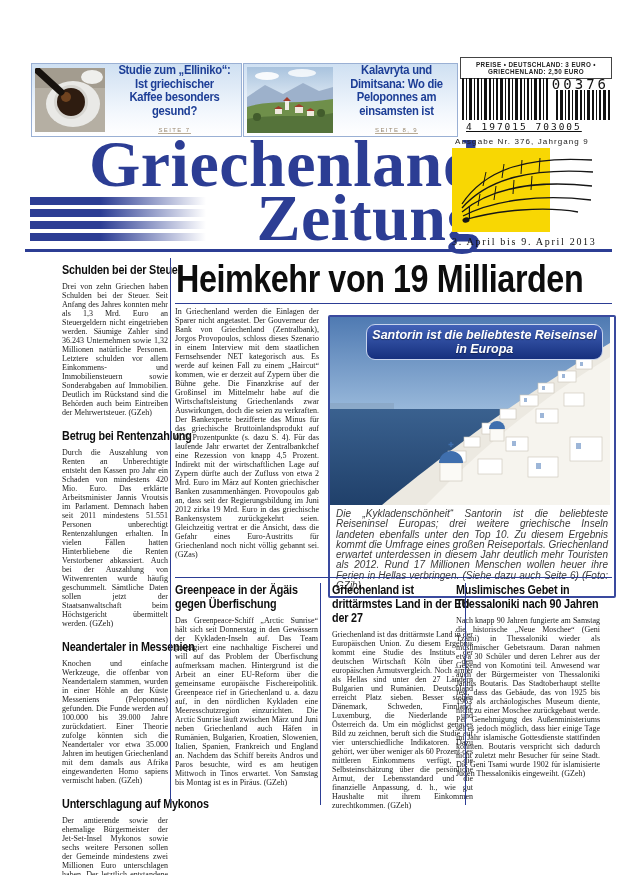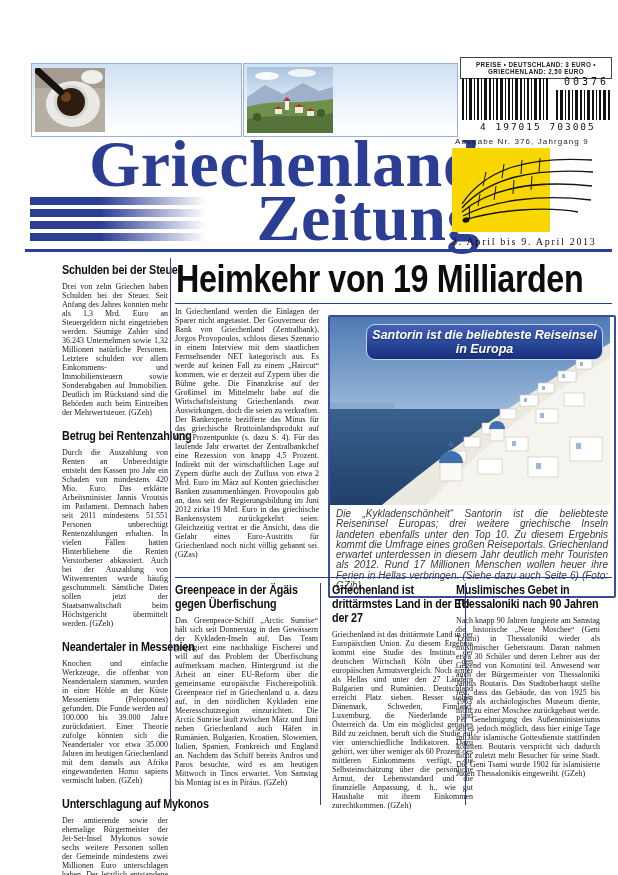--- a/index.html
+++ b/index.html
@@ -15,23 +15,23 @@
                 line-height:13.5px;color:#1d3e96;letter-spacing:-0.3px;
                 transform:scaleX(0.9);transform-origin:50% 50%;}
   .page-ref{font-family:"Liberation Sans",sans-serif;font-size:6px;letter-spacing:1.4px;
             color:#9a8a72;margin-top:3px;display:inline-block;border-bottom:1px solid #b9ab95;}
   
   .price-box{position:absolute;left:460px;top:57px;width:152px;border:1px solid #444;
              box-sizing:border-box;text-align:center;font-family:"Liberation Sans",sans-serif;
              font-weight:bold;font-size:6.3px;letter-spacing:.4px;padding:3px 0;color:#222;}
   .barcode{position:absolute;left:460px;top:76px;width:152px;height:59px;}
   .bc-top{position:absolute;right:3px;top:0;font-family:"DejaVu Sans Mono",monospace;
-          font-size:10px;letter-spacing:3px;color:#111;}
-  .bc-bottom{position:absolute;left:20px;top:45px;font-family:"DejaVu Sans Mono",monospace;
-          font-size:9.5px;letter-spacing:2px;color:#111;}
+          font-size:14px;letter-spacing:3px;color:#111;}
+  .bc-bottom{position:absolute;left:6px;top:45px;font-family:"DejaVu Sans Mono",monospace;
+          font-size:9.5px;letter-spacing:2px;color:#111;text-decoration:underline;}
   
   .mast-line{position:absolute;left:48px;width:432px;text-align:right;color:#2c3d94;
              font-family:"Liberation Serif",serif;font-weight:bold;font-size:66px;
              line-height:60px;letter-spacing:0.5px;}
   .stripes{position:absolute;left:30px;top:197px;width:176px;}
   .stripe{height:8px;margin-bottom:4px;
           background:linear-gradient(to right,#2c3d94 0%,#2c3d94 40%,rgba(44,61,148,0) 100%);}
   .issue-info{position:absolute;left:455px;top:137px;font-family:"Liberation Sans",sans-serif;
               font-size:8px;letter-spacing:1.1px;color:#222;}
   .date-range{position:absolute;left:452px;top:236px;font-family:Liberation Serif, serif;
@@ -78,20 +78,24 @@
     <svg width="70" height="64" viewBox="0 0 70 64">
       <rect width="70" height="64" fill="#b5afa3"></rect>
       <rect width="70" height="20" fill="#a39c8f"></rect>
       <ellipse cx="57" cy="9" rx="11" ry="7" fill="#efefec"></ellipse>
       <ellipse cx="38" cy="36" rx="27" ry="23" fill="#e9e9e6"></ellipse>
       <circle cx="36" cy="34" r="17" fill="#d6d5d0"></circle>
       <circle cx="36" cy="34" r="14" fill="#2e1c10"></circle>
       <circle cx="31" cy="29" r="5" fill="#7a4a22" opacity="0.85"></circle>
       <path d="M3,3 L26,24" stroke="#17120d" stroke-width="7" stroke-linecap="round"></path>
     </svg>
+    <div class="teaser-text">
+      <div class="teaser-title">Studie zum „Elliniko“: Ist griechischer Kaffee besonders gesund?</div>
+      <span class="page-ref">SEITE 7</span>
+    </div>
   </div>
 
   <div class="teaser" style="left:243px;width:213px;">
     <svg width="86" height="66" viewBox="0 0 86 66">
       <defs>
         <linearGradient id="sky2" x1="0" y1="0" x2="0" y2="1">
           <stop offset="0" stop-color="#a9c3de"></stop>
             <stop offset="1" stop-color="#e9f1f8"></stop>
         </linearGradient>
       </defs>
@@ -105,20 +109,24 @@
         <circle cx="74" cy="46" r="4" fill="#425c2c"></circle>
       <rect x="38" y="34" width="4" height="9" fill="#f2efe6"></rect>
       <polygon points="36,34 44,34 40,30" fill="#a33b2a"></polygon>
       <rect x="28" y="42" width="7" height="5" fill="#efe9dd"></rect>
         <polygon points="27,42 36,42 31.5,39" fill="#a33b2a"></polygon>
       <rect x="48" y="40" width="8" height="6" fill="#efe9dd"></rect>
         <polygon points="47,40 57,40 52,37" fill="#a33b2a"></polygon>
       <rect x="60" y="44" width="7" height="5" fill="#efe9dd"></rect>
         <polygon points="59,44 68,44 63.5,41" fill="#a33b2a"></polygon>
     </svg>
+    <div class="teaser-text">
+      <div class="teaser-title">Kalavryta und Dimitsana: Wo die Peloponnes am einsamsten ist</div>
+      <span class="page-ref">SEITE 8, 9</span>
+    </div>
   </div>
 
   <div class="price-box">PREISE • DEUTSCHLAND: 3 EURO • GRIECHENLAND: 2,50 EURO</div>
   <div class="barcode">
     <svg width="152" height="59" viewBox="0 0 152 59">
       <g fill="#111">
         <rect x="2" y="2" width="2" height="42"></rect>
           <rect x="6" y="2" width="1" height="42"></rect>
           <rect x="9" y="2" width="3" height="42"></rect>
           <rect x="14" y="2" width="1" height="42"></rect>

